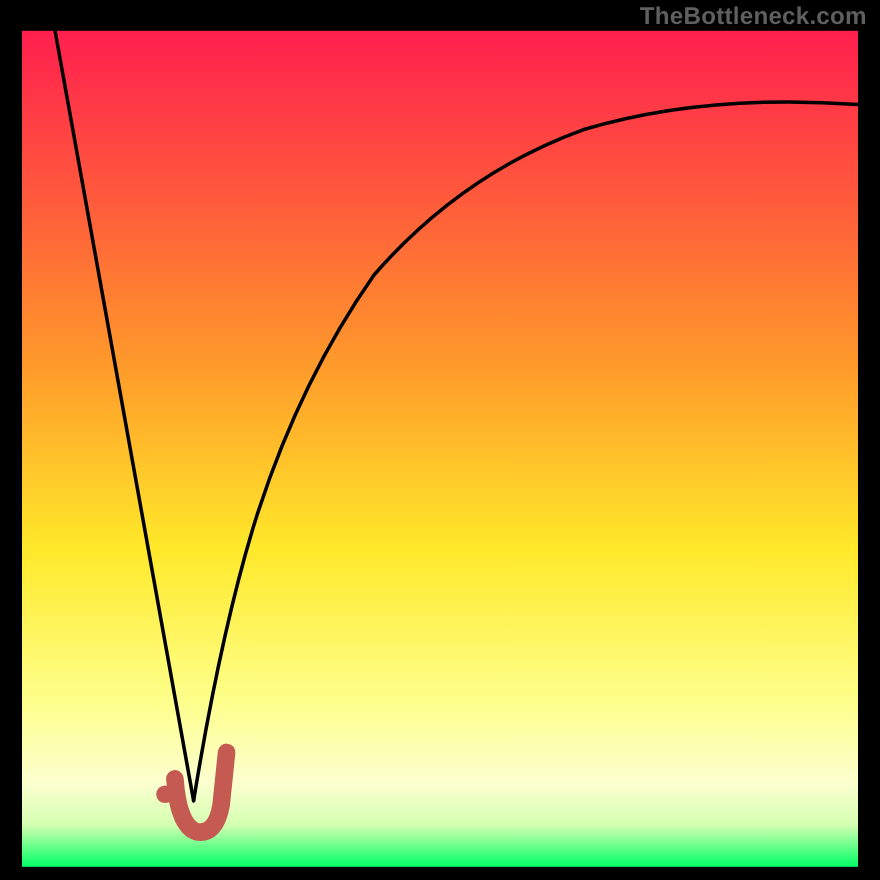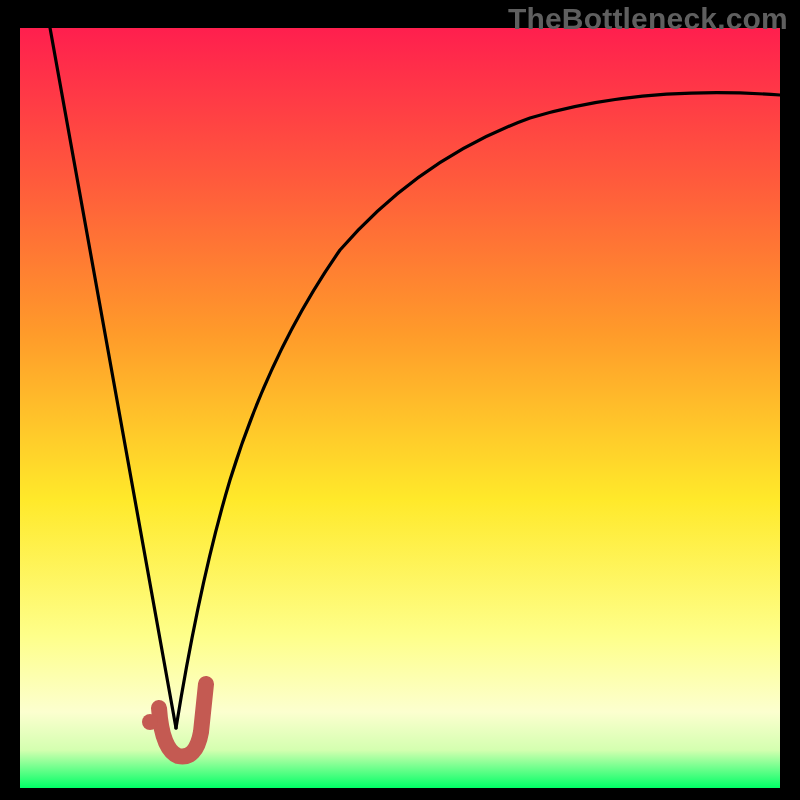--- a/index.html
+++ b/index.html
@@ -18,21 +18,21 @@
   svg {
     position: absolute;
     top: 0;
     left: 0;
   }
   .watermark {
     position: absolute;
     top: 2px;
     right: 12px;
     font-family: Arial, Helvetica, sans-serif;
-    font-size: 30px;
+    font-size: 22px;
     font-weight: 600;
     color: #5f5f5f;
     letter-spacing: 0.2px;
   }
 </style>
 </head>
 <body>
 
 <div class="stage">
 

